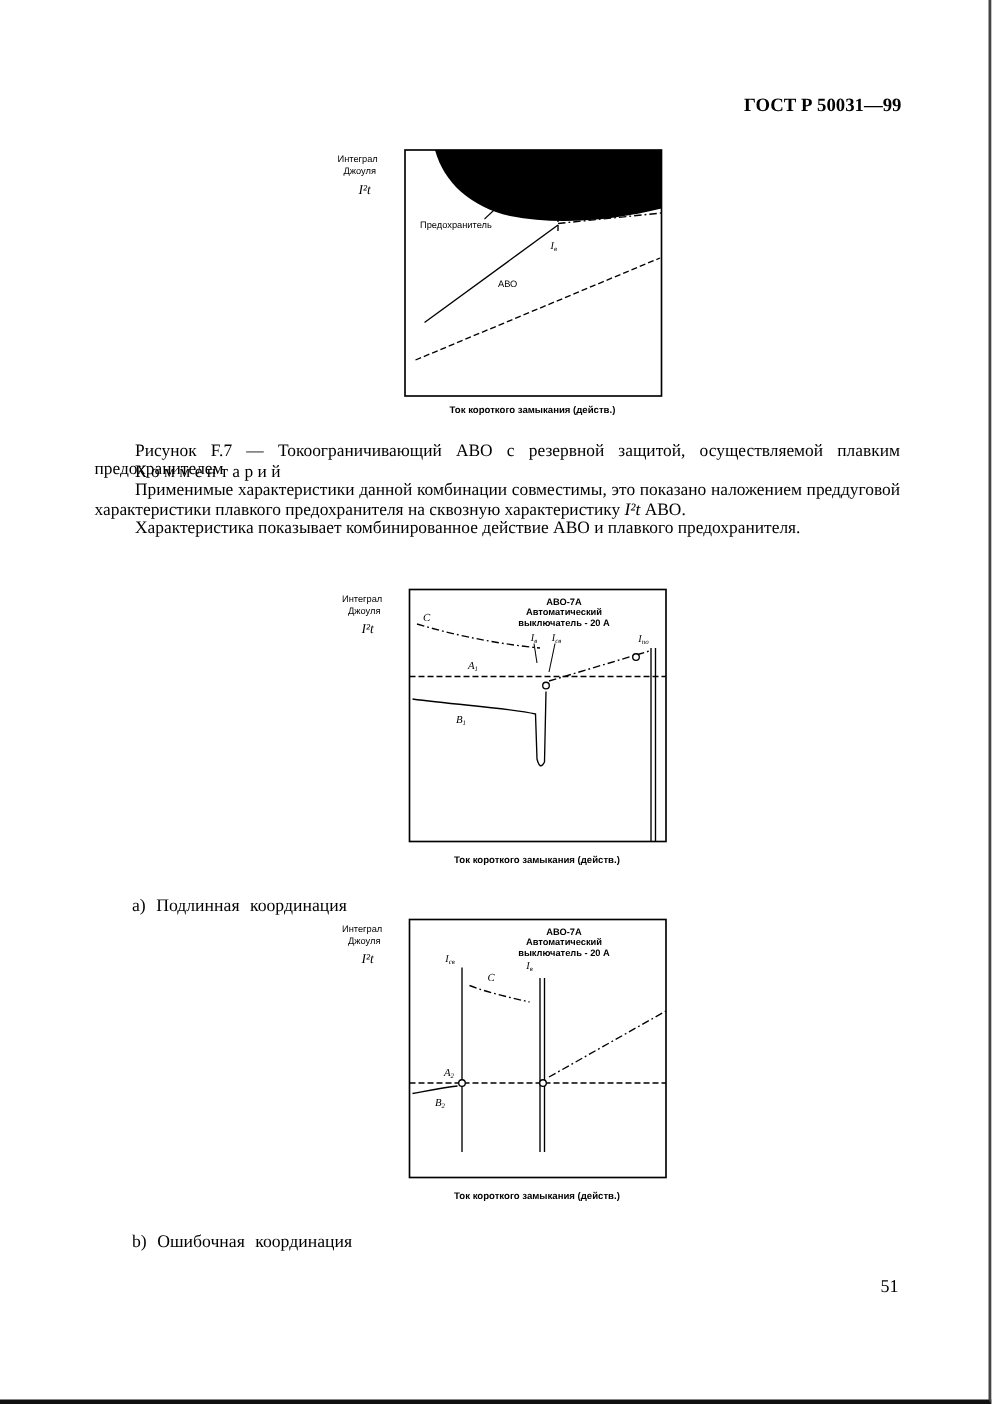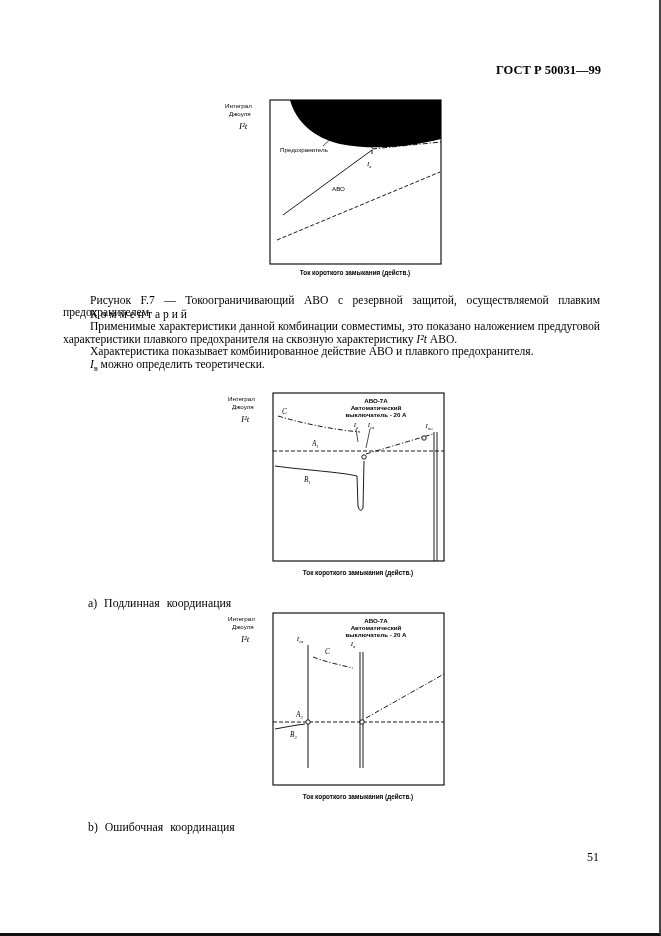--- a/index.html
+++ b/index.html
@@ -71,21 +71,20 @@
       <text class="axis-label" x="133" y="177">Ток короткого замыкания (действ.)</text>
     </svg>
   </div>
 
   <p class="textblock" id="caption-f7">Рисунок F.7 — Токоограничивающий АВО с резервной защитой, осуществляемой плавким предохранителем</p>
 
   <div class="textblock" id="commentary">
     <p class="indent">К о м м е н т а р и й</p>
     <p class="indent just"><span>Применимые характеристики данной комбинации совместимы, это показано наложением преддуговой характеристики плавкого предохранителя на сквозную характеристику </span><i>I²t</i><span> АВО.</span></p>
     <p class="indent just">Характеристика показывает комбинированное действие АВО и плавкого предохранителя.</p>
-    <p class="indent"><i>I</i><sub>в</sub><span> можно определить теоретически.</span></p>
   </div>
 
   <div class="fig" id="fig-f8a">
     <svg width="225" height="192" viewBox="0 0 225 192">
       <text class="ylab" x="2" y="11">Интеграл</text>
       <text class="ylab" x="6" y="19">Джоуля</text>
       <text class="yformula" x="15" y="32">I²t</text>
       <rect class="plot" x="47" y="3" width="171" height="168"></rect>
       <text class="title-line" x="150" y="13">АВО-7А</text>
       <text class="title-line" x="150" y="20">Автоматический</text>

